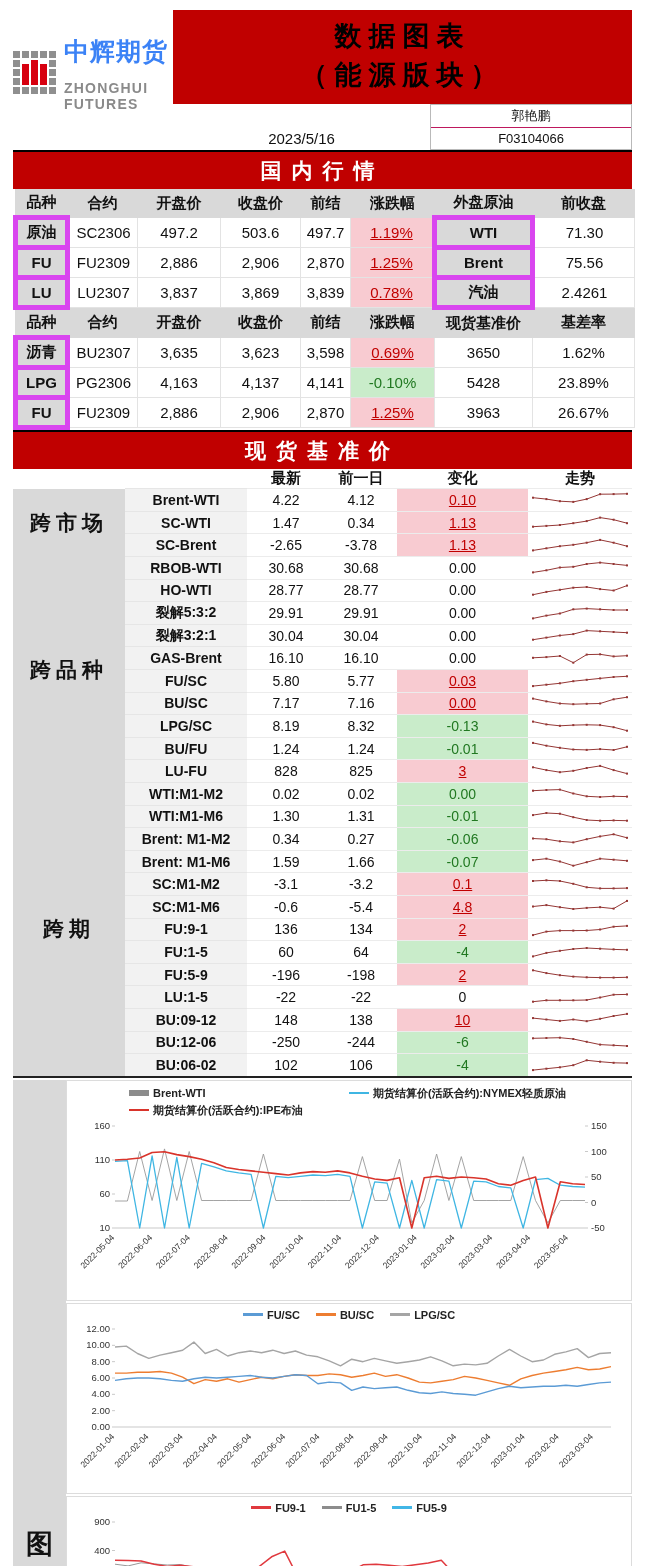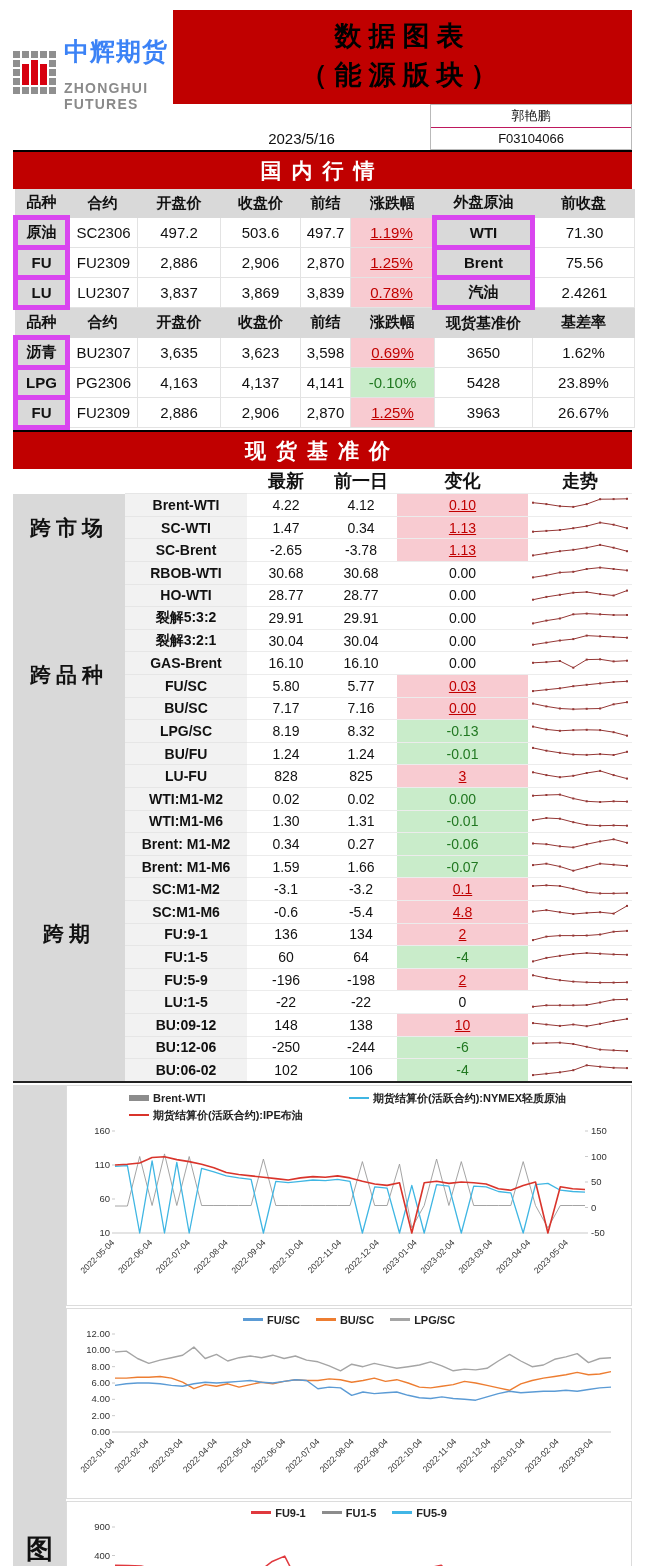--- a/index.html
+++ b/index.html
@@ -31,21 +31,21 @@
   .mkt{width:619px;font-size:15px;}
   .mkt td{height:25px;text-align:center;padding:0;border:1px solid #e3e3e3;white-space:nowrap;overflow:hidden;}
   .mkt .hd td{background:#d9d9d9;font-weight:bold;border:1px solid #d9d9d9;}
   .mkt td.gray{background:#d9d9d9;font-weight:bold;border:5px solid #d946ef;}
   .up-cell{background:#f8cbd1;color:#c00000;text-decoration:underline;}
   .down-cell{background:#c9ecca;color:#217821;}
 
   
   .spr{width:619px;font-size:14px;border-bottom:2px solid #222;}
   .spr td{height:21.6px;text-align:center;padding:0;border-top:1px solid #ececec;white-space:nowrap;overflow:hidden;}
-  .spr .hd td{font-weight:bold;font-size:18px;border:none;height:18px;background:#fff;}
+  .spr .hd td{font-weight:bold;font-size:15px;border:none;height:18px;background:#fff;}
   .spr td.grp{background:#d9d9d9;font-weight:bold;font-size:21px;letter-spacing:5px;border:none;}
   .spr td.lbl{background:#f2f2f2;font-weight:bold;border-top:1px solid #e6e6e6;}
   .spr td.trend{padding:0 2px;}
   .spr td.trend svg{display:block;margin:0 auto;}
 
   
   .charts{display:flex;margin-top:2px;}
   .charts-sidebar{width:53px;background:#d9d9d9;position:relative;}
   .charts-sidebar .lab{position:absolute;top:69%;left:0;right:0;text-align:center;
     font-weight:bold;font-size:27px;line-height:1.9;white-space:pre-line;}

